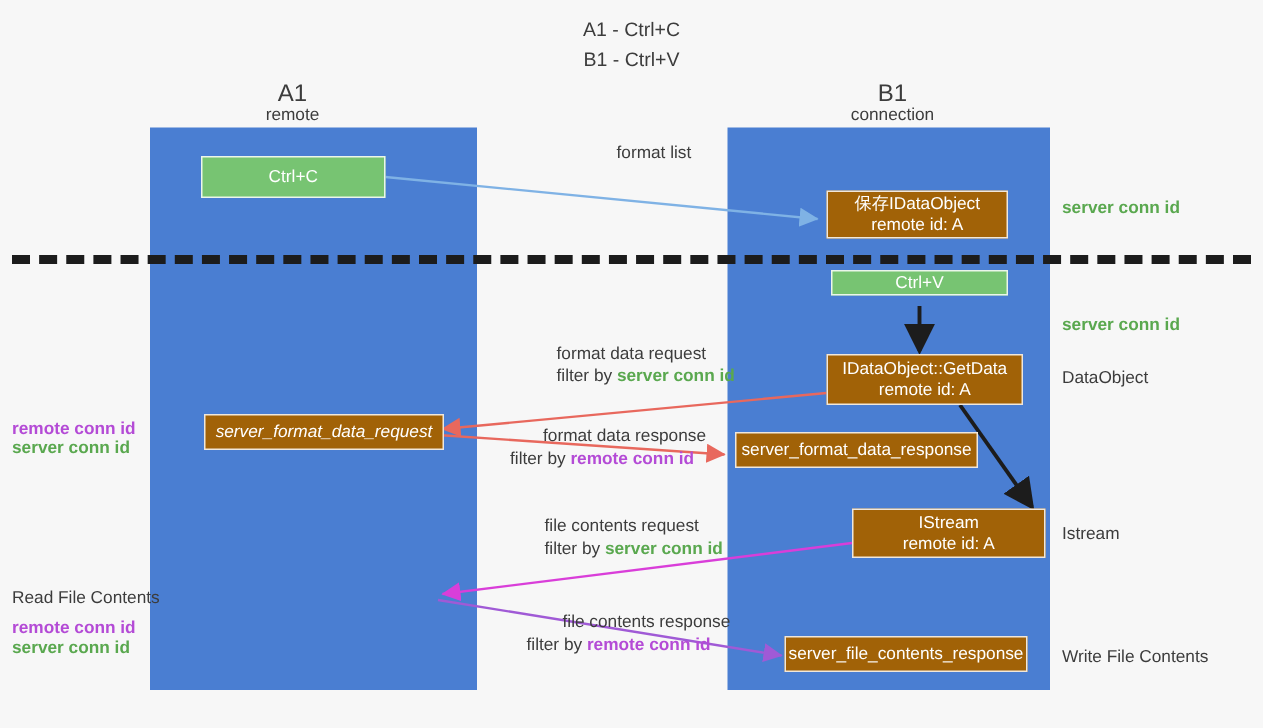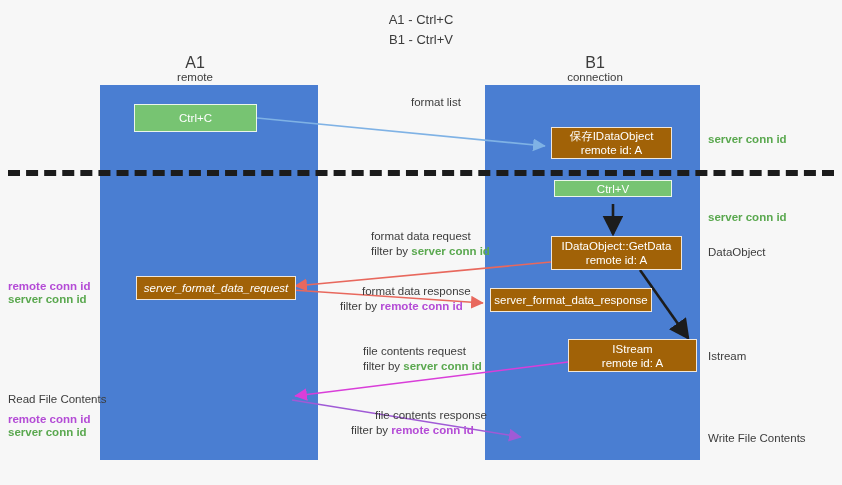--- a/index.html
+++ b/index.html
@@ -191,20 +191,23 @@
 
   <div class="abs box orange" style="left:136px; top:276px; width:160px; height:24px;font-style:italic;">
     <span>server_format_data_request</span>
   </div>
 
   <div class="abs box orange" style="left:490px; top:288px; width:162px; height:24px;">
     <span>server_format_data_response</span>
   </div>
 
 
+  <div class="abs box orange" style="left:523px; top:424px; width:162px; height:24px;">
+    <span>server_file_contents_response</span>
+  </div>
 
   <div class="abs side-label green-txt" style="left:708px; top:132px;">server conn id</div>
 
   <div class="abs side-label green-txt" style="left:708px; top:210px;">server conn id</div>
 
   <div class="abs side-label" style="left:708px; top:245px;">DataObject</div>
 
   <div class="abs side-label" style="left:708px; top:349px;">Istream</div>
 
   <div class="abs side-label" style="left:708px; top:431px;">Write File Contents</div>

